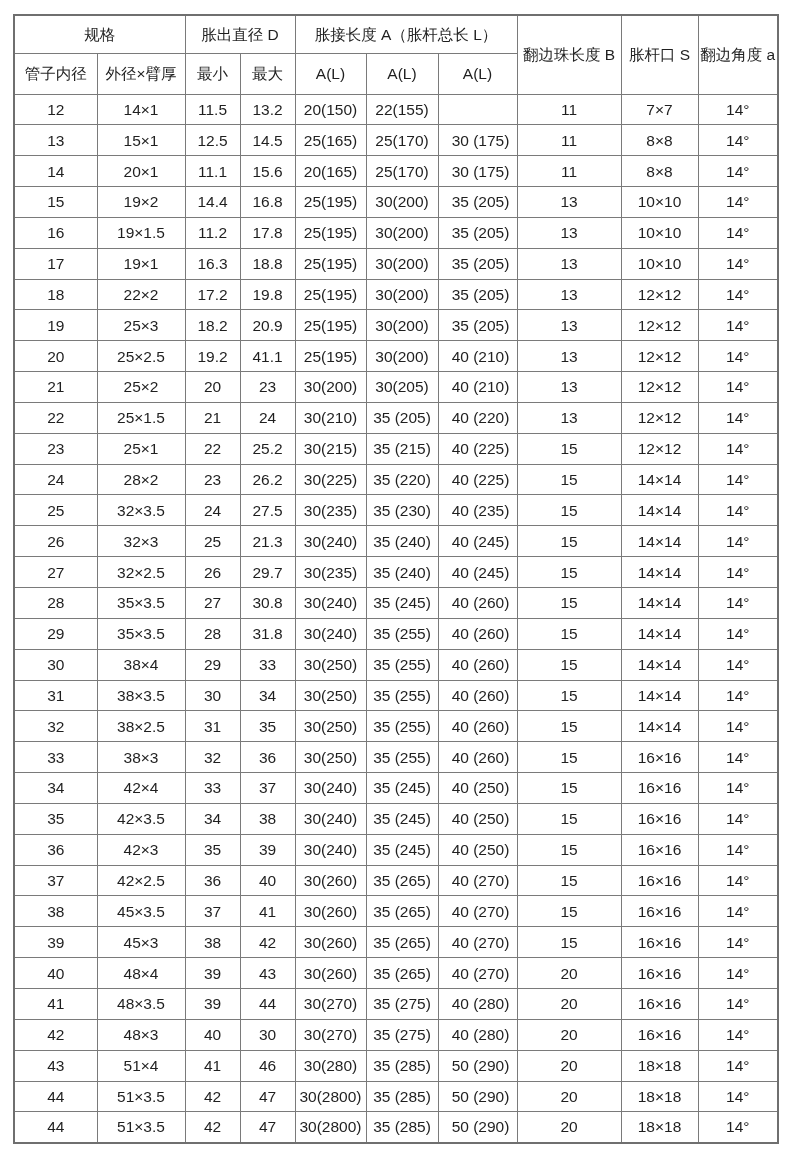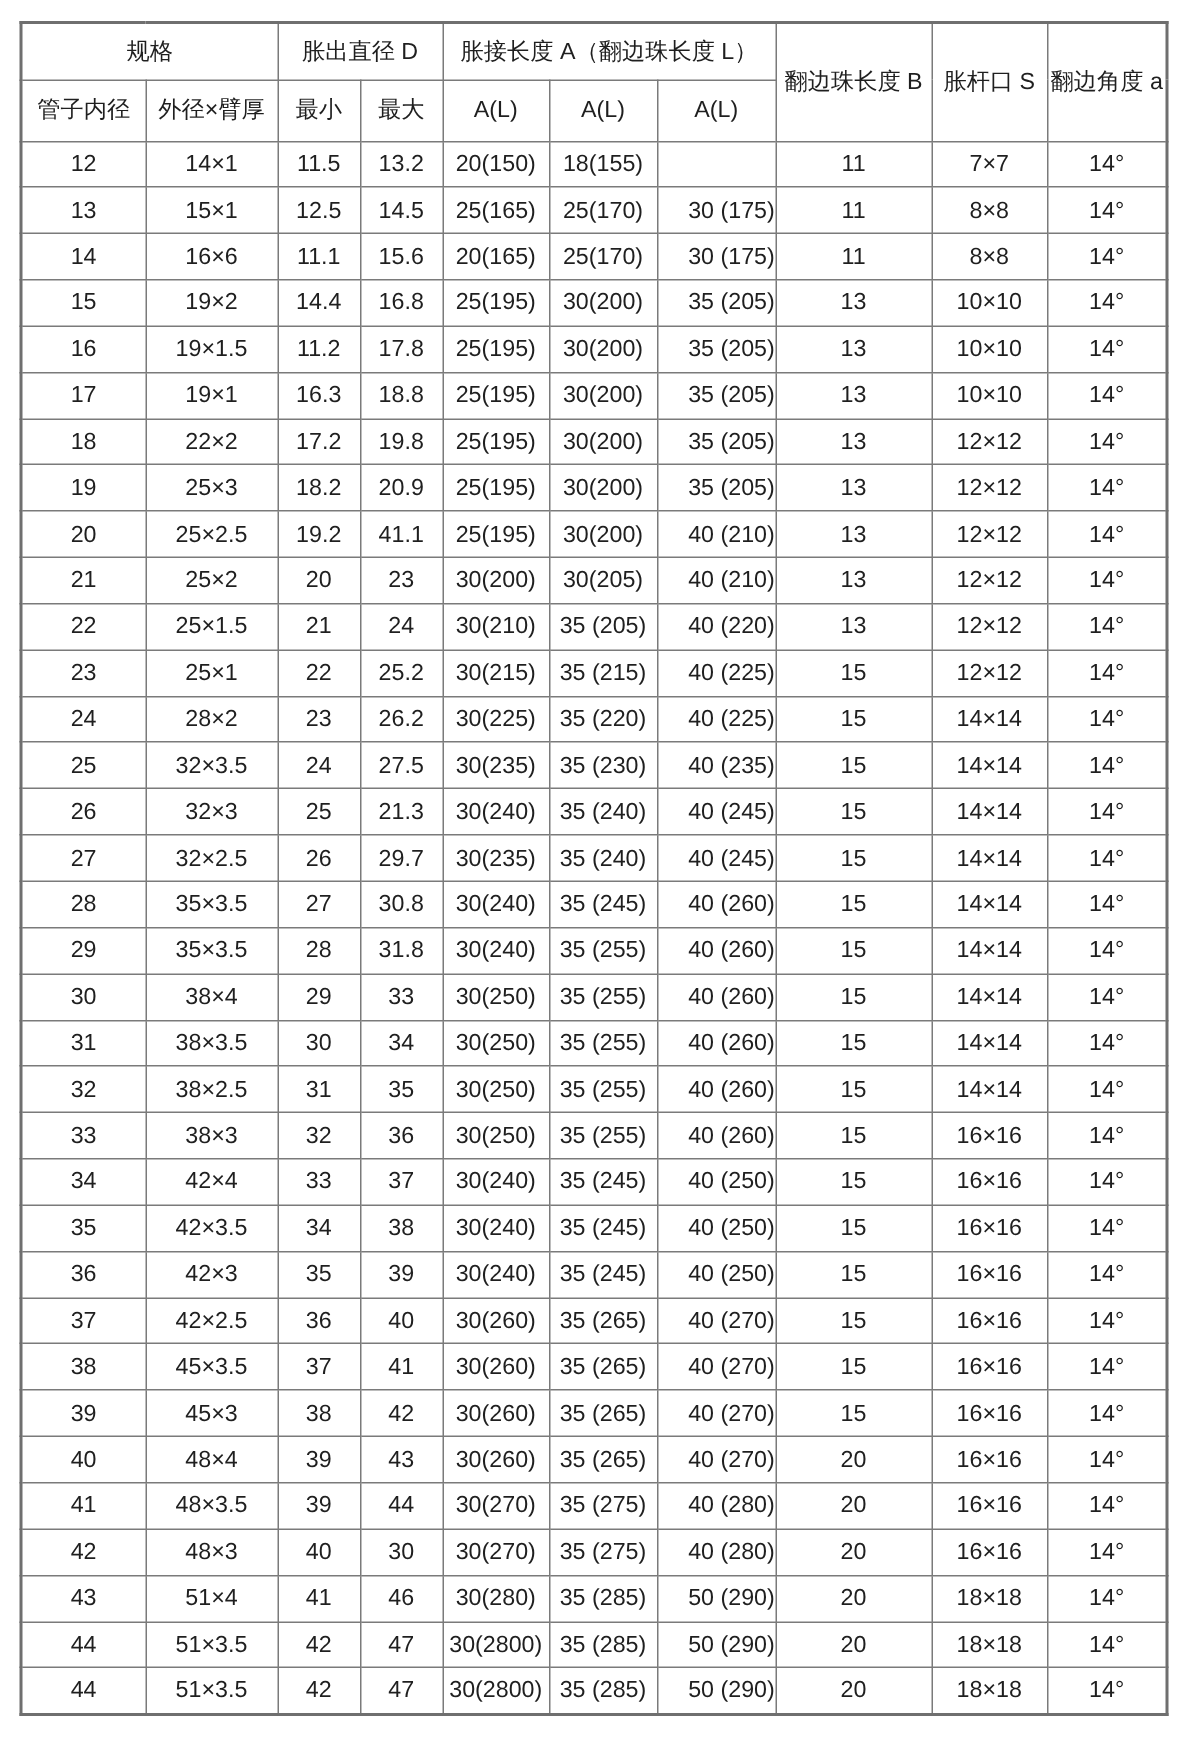--- a/index.html
+++ b/index.html
@@ -35,21 +35,21 @@
     text-align: center;
     vertical-align: middle;
     white-space: pre;
     overflow: hidden;
     line-height: 1.1;
   }
   .spec-table thead tr.h1 { height: 38px; }
   .spec-table thead tr.h2 { height: 41px; }
   .spec-table tbody tr { height: 30.85px; }
   .spec-table td.left {
-    text-align: right;
+    text-align: center;
     padding-left: 6px;
     margin-top: 48px;
   }
 </style>
 </head>
 <body>
 
 <div class="page">
   <table class="spec-table">
     <colgroup>
@@ -61,21 +61,21 @@
       <col style="width:72px">
       <col style="width:79px">
       <col style="width:104px">
       <col style="width:77px">
       <col style="width:80px">
     </colgroup>
     <thead>
       <tr class="h1">
         <th colspan="2">规格</th>
         <th colspan="2">胀出直径 D</th>
-        <th colspan="3">胀接长度 A（翻边珠长度 L）</th>
+        <th colspan="3">胀接长度 A（胀杆总长 L）</th>
         <th rowspan="2">翻边珠长度 B</th>
         <th rowspan="2">胀杆口 S</th>
         <th rowspan="2">翻边角度 a</th>
       </tr>
       <tr class="h2">
         <th>管子内径</th>
         <th>外径×臂厚</th>
         <th>最小</th>
         <th>最大</th>
         <th>A(L)</th>
@@ -83,41 +83,41 @@
         <th>A(L)</th>
       </tr>
     </thead>
     <tbody>
         <tr>
           <td>12</td>
           <td>14×1</td>
           <td>11.5</td>
           <td>13.2</td>
           <td>20(150)</td>
-          <td>18(155)</td>
+          <td>22(155)</td>
           <td class="left"></td>
           <td>11</td>
           <td>7×7</td>
           <td>14°</td>
         </tr>
         <tr>
           <td>13</td>
           <td>15×1</td>
           <td>12.5</td>
           <td>14.5</td>
           <td>25(165)</td>
           <td>25(170)</td>
           <td class="left">30 (175)</td>
           <td>11</td>
           <td>8×8</td>
           <td>14°</td>
         </tr>
         <tr>
           <td>14</td>
-          <td>16×6</td>
+          <td>20×1</td>
           <td>11.1</td>
           <td>15.6</td>
           <td>20(165)</td>
           <td>25(170)</td>
           <td class="left">30 (175)</td>
           <td>11</td>
           <td>8×8</td>
           <td>14°</td>
         </tr>
         <tr>

